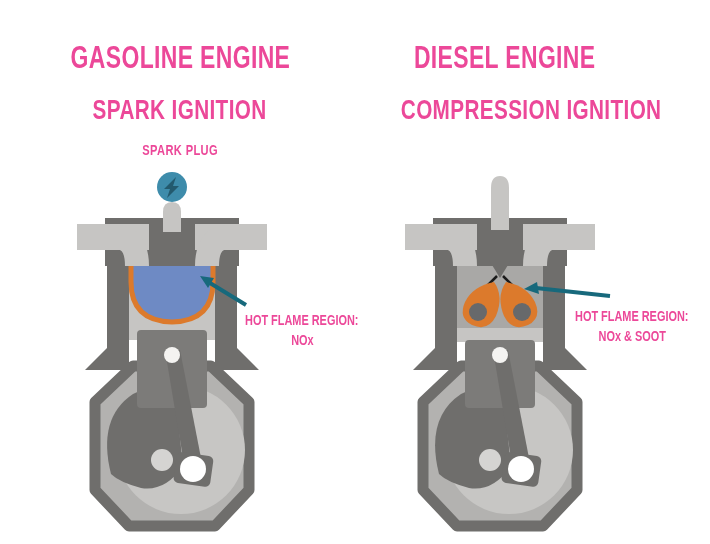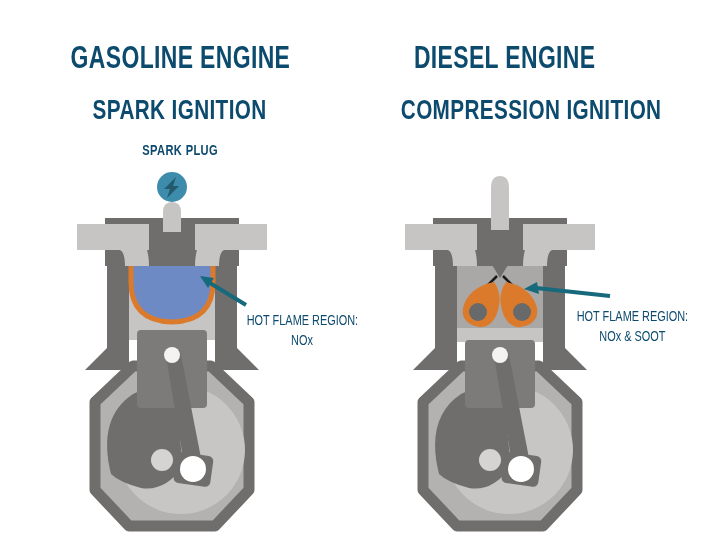--- a/index.html
+++ b/index.html
@@ -1,24 +1,24 @@
 <!DOCTYPE html>
 <html><head>
 <meta charset="utf-8">
 <style>
   html,body{margin:0;padding:0;background:#ffffff;}
   .canvas{position:relative;width:710px;height:544px;background:#ffffff;overflow:hidden;
           font-family:"Liberation Sans", sans-serif;}
-  .teal{color:#0c4a6e;}
+  .teal{color:#ec4899;}
   .hdr{position:absolute;text-align:center;font-weight:700;white-space:nowrap;}
   .hdr .cond{display:inline-block;transform:scaleX(0.74);transform-origin:center;letter-spacing:0.5px;}
   .title{font-size:31px;}
   .subtitle{font-size:28px;}
   .complabel{font-size:15px;}
-  .flamelabel{position:absolute;text-align:center;font-weight:400;font-size:14px;line-height:1.45;}
+  .flamelabel{position:absolute;text-align:center;font-weight:700;font-size:14px;line-height:1.45;}
   .flamelabel .cond{display:inline-block;transform:scaleX(0.78);transform-origin:center;white-space:nowrap;}
   .engine{position:absolute;}
   .overlay{position:absolute;left:0;top:0;pointer-events:none;}
 </style>
 </head>
 <body>
 
 <div class="canvas">
 
   <div class="hdr title teal" style="left:20px;top:40px;width:320px;">

